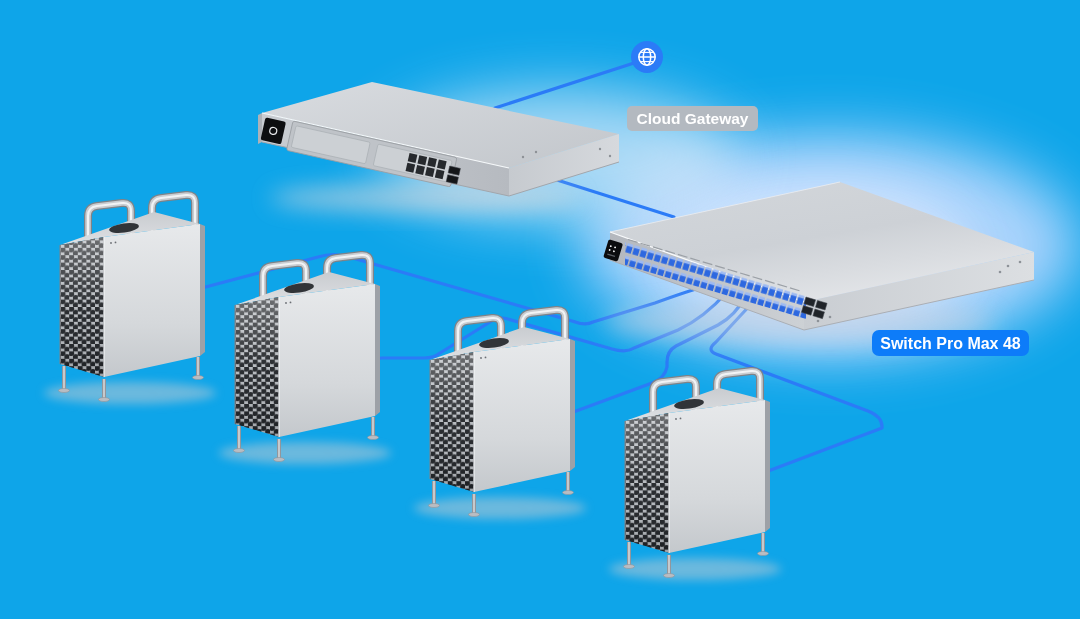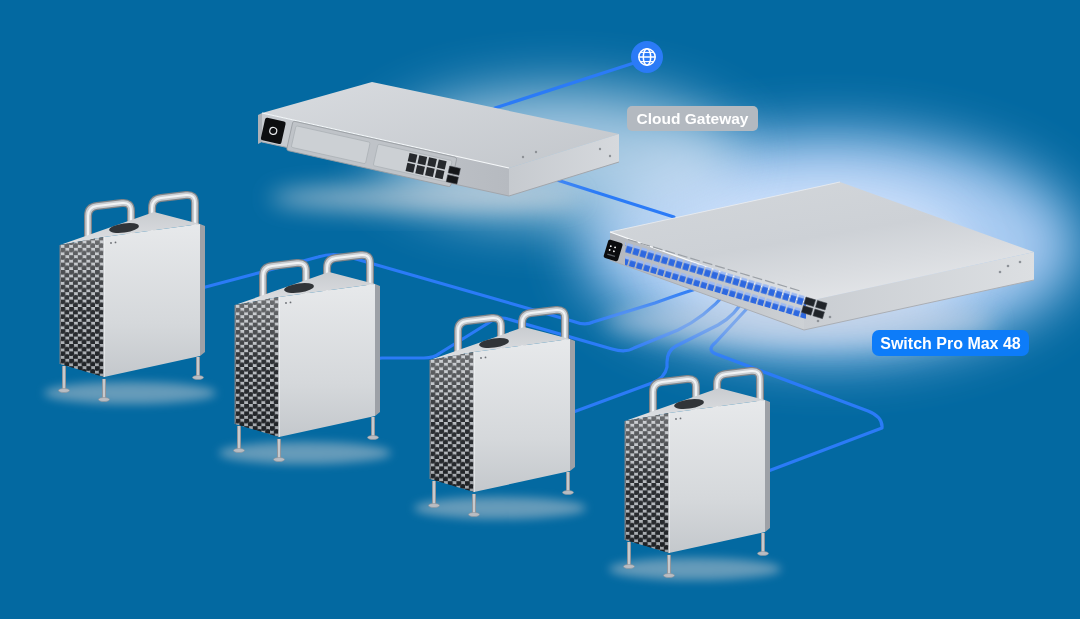--- a/index.html
+++ b/index.html
@@ -1,16 +1,16 @@
 <!DOCTYPE html>
 <html><head>
 <meta charset="utf-8">
 <style>
   html,body{margin:0;padding:0;background:#ffffff;}
-  #stage{position:relative;width:1080px;height:619px;background:#0369a1;overflow:hidden;
+  #stage{position:relative;width:1080px;height:619px;background:#0ea5e9;overflow:hidden;
          font-family:"Liberation Sans", sans-serif;}
   svg{position:absolute;left:0;top:0;}
   .badge-text{font-family:"Liberation Sans", sans-serif;}
 </style>
 </head>
 <body>
 
 <div id="stage">
 <svg width="1080" height="619" viewBox="0 0 1080 619">
   <defs>

